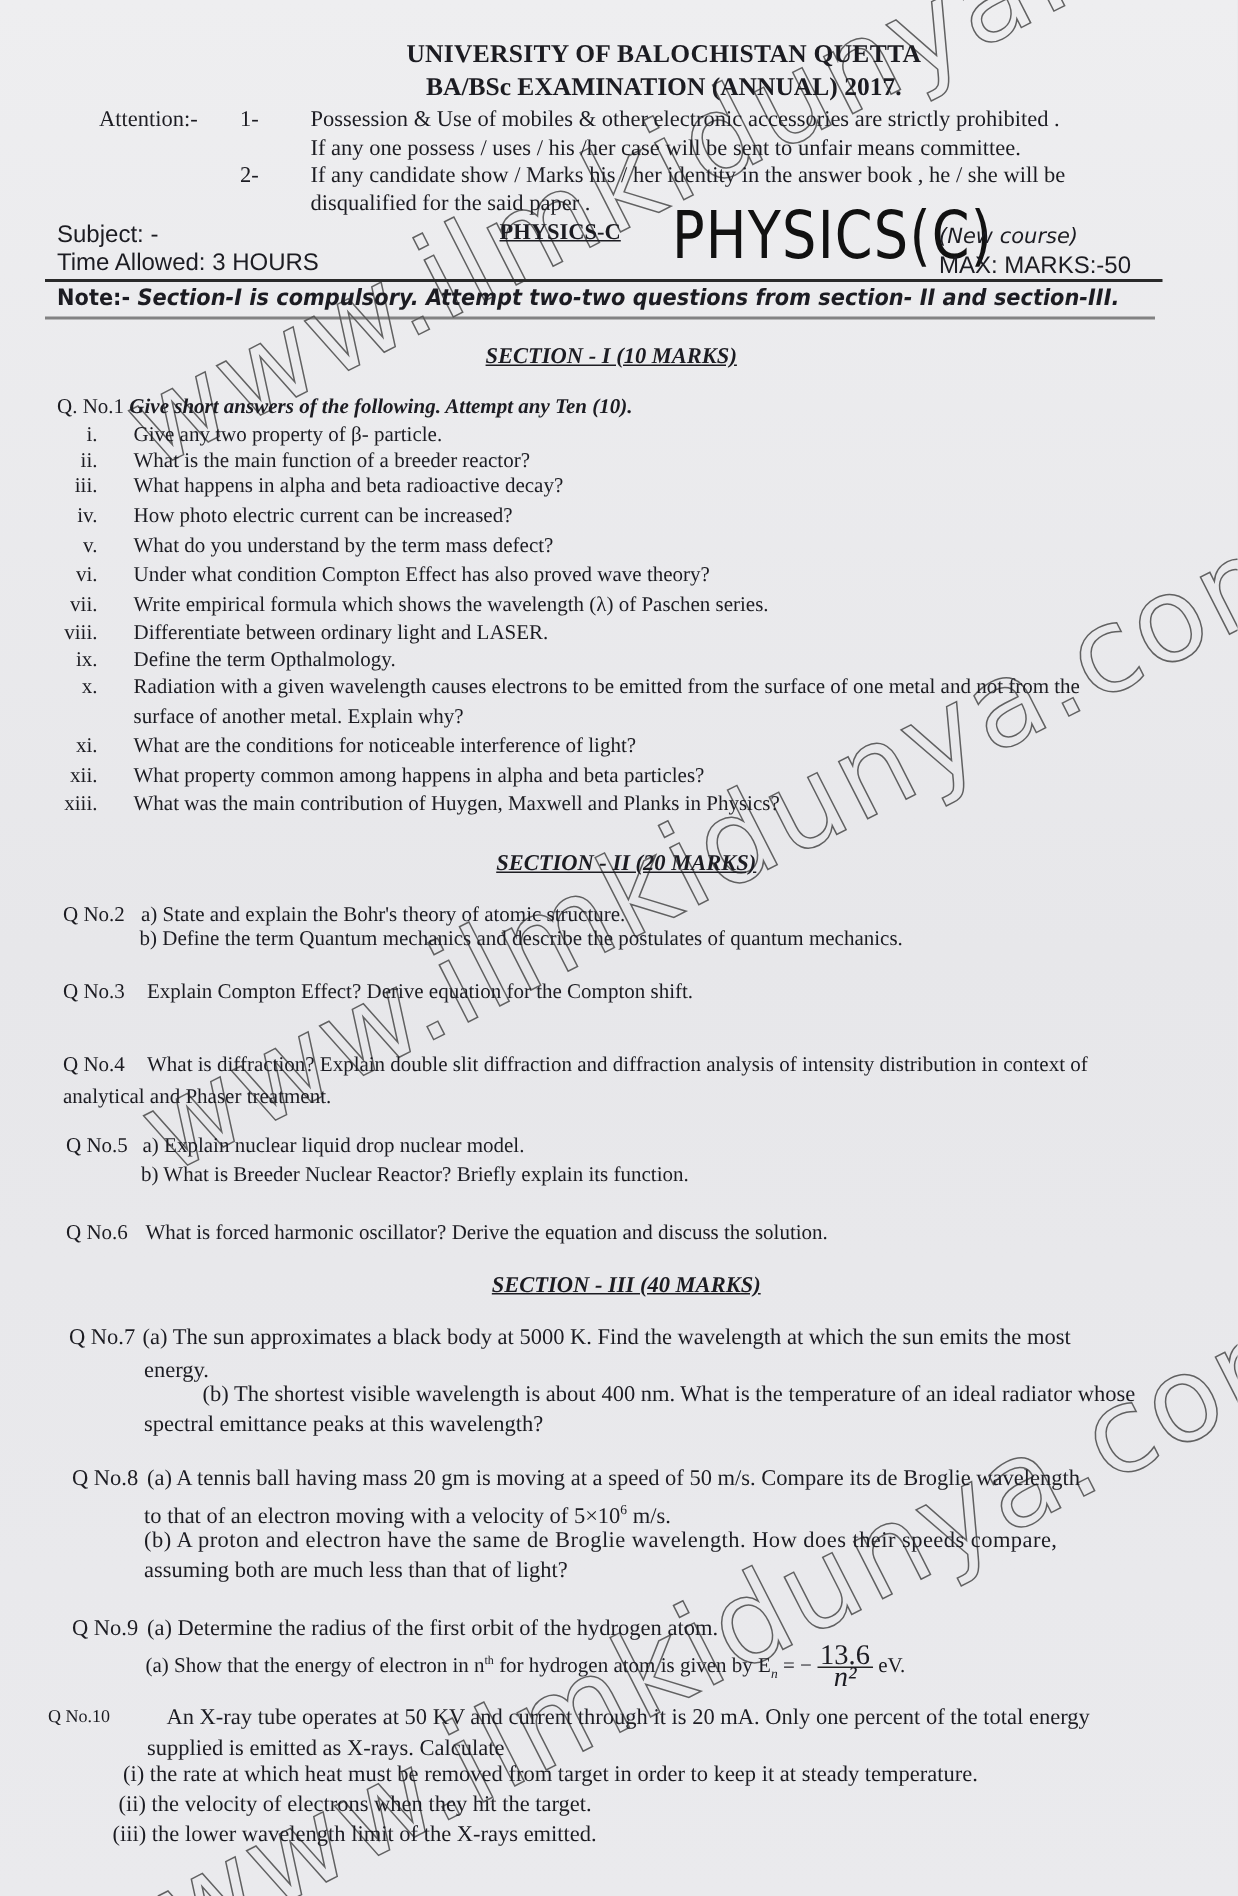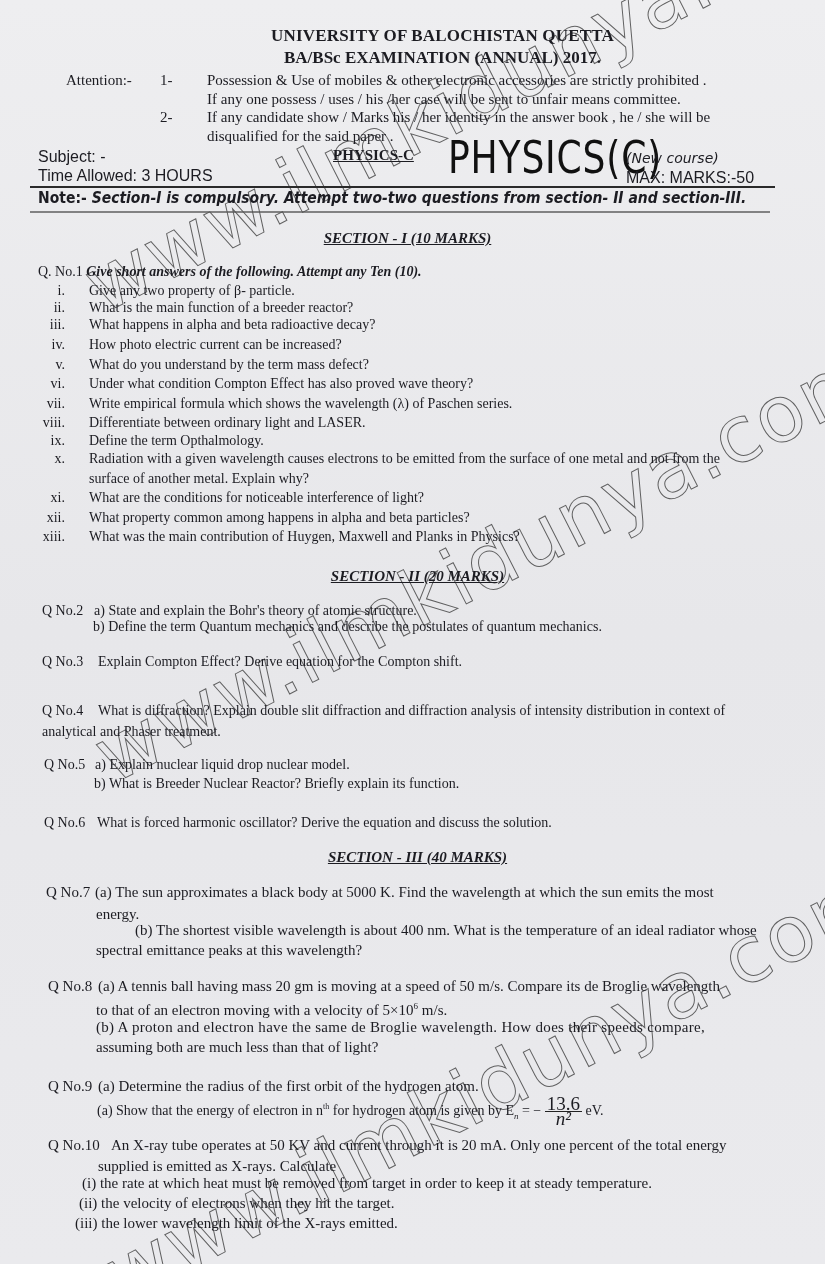--- a/index.html
+++ b/index.html
@@ -169,20 +169,20 @@
   <div class="abs qline serif" style="left:96px; top:1039px; font-size:15px;">assuming both are much less than that of light?</div>
 
   <div class="abs qline serif" style="left:48px; top:1078px; font-size:15px;">Q No.9</div>
   <div class="abs qline serif" style="left:98px; top:1078px; font-size:15px;">(a) Determine the radius of the first orbit of the hydrogen atom.</div>
   <div class="abs qline serif" style="left:97px; top:1097px; font-size:14px;">
     <span>(a) Show that the energy of electron in n</span><sup style="font-size:8px;">th</sup><span> for hydrogen atom is given by E</span><sub style="font-size:9px;font-style:italic;">n</sub><span> = −</span>
     <span class="frac"><span class="num">13.6</span><span class="den">n²</span></span>
     <span> eV.</span>
   </div>
 
-  <div class="abs qline serif" style="left:48px; top:1137px; font-size:15px;">Q No.10</div>
+  <div class="abs qline serif" style="left:32px; top:1137px; font-size:12px;">Q No.10</div>
   <div class="abs qline serif" style="left:111px; top:1137px; font-size:15px;">An X-ray tube operates at 50 KV and current through it is  20 mA. Only one percent of the total energy</div>
   <div class="abs qline serif" style="left:98px; top:1158px; font-size:15px;">supplied is emitted as X-rays. Calculate</div>
   <div class="abs qline serif" style="left:79px; top:1195px; font-size:15px;">(ii) the velocity of electrons when they hit the target.</div>
   <div class="abs qline serif" style="left:82px; top:1175px; font-size:15px;">(i)  the rate at which heat must be removed from target in order to keep it at steady temperature.</div>
   <div class="abs qline serif" style="left:75px; top:1215px; font-size:15px;">(iii) the lower wavelength limit of the X-rays emitted.</div>
 
 </div>
 
 </body></html>

